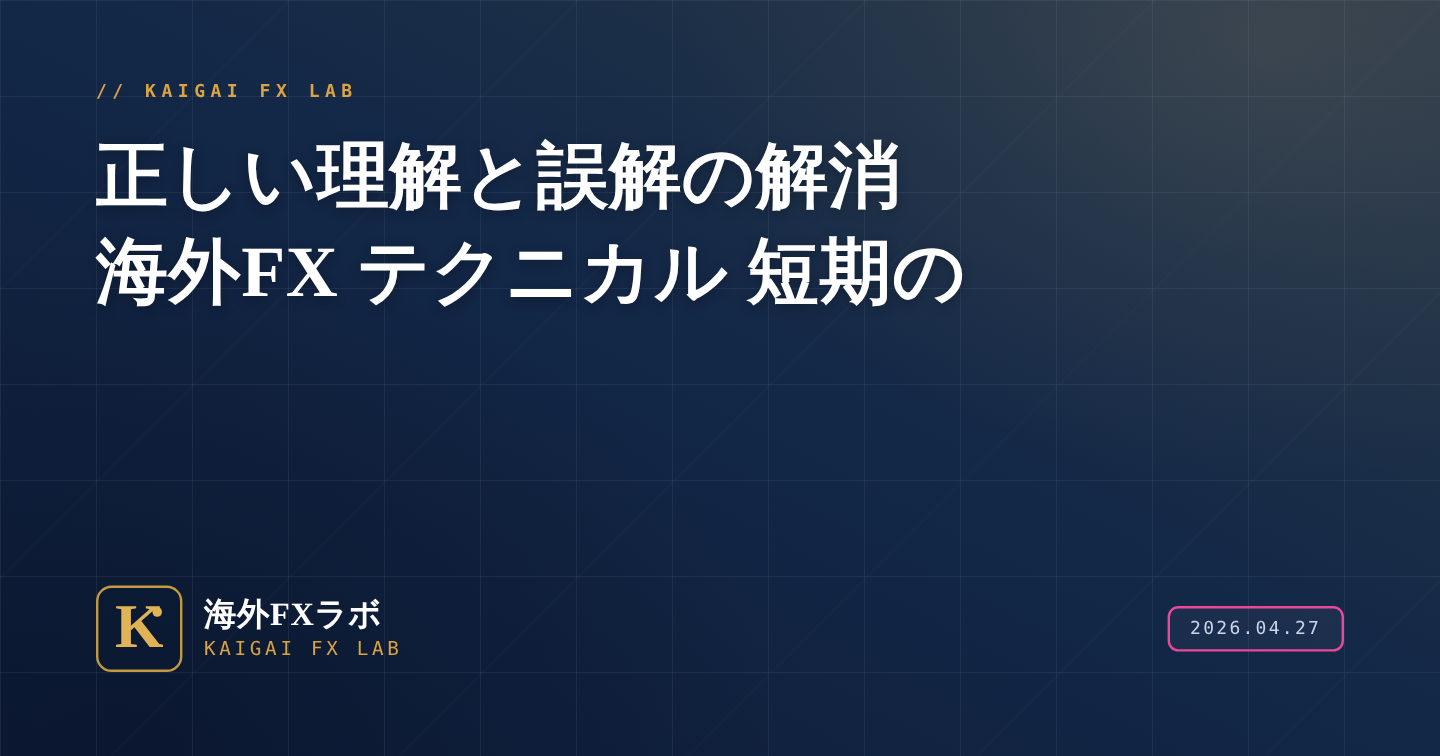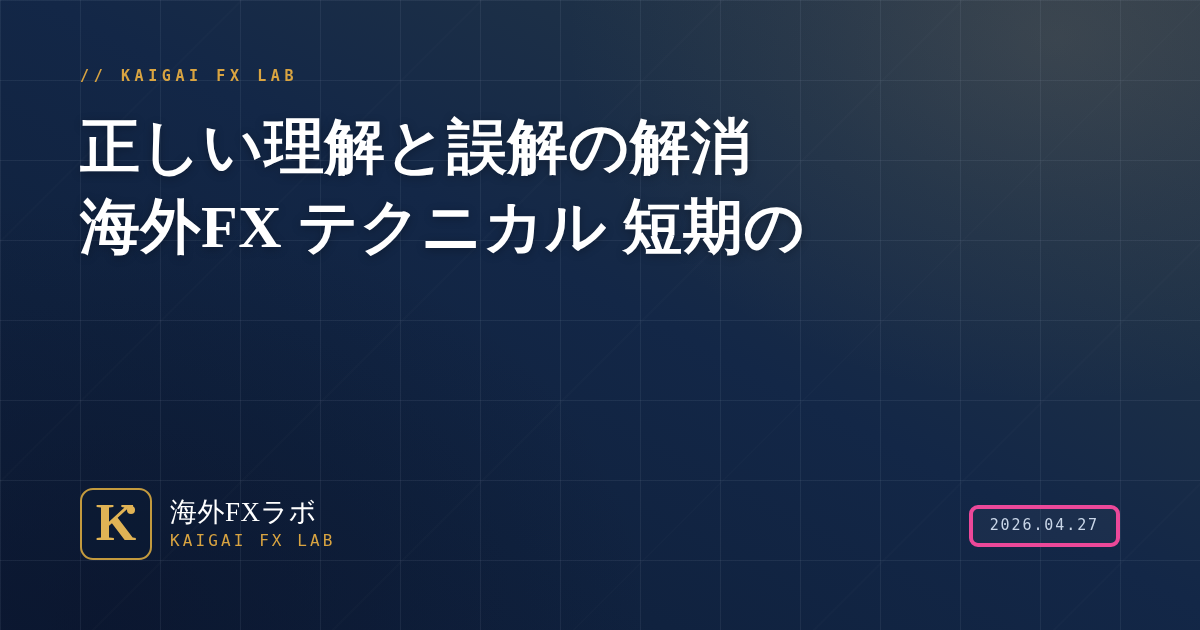--- a/index.html
+++ b/index.html
@@ -153,21 +153,21 @@
 
   .brand-text {
     display: flex;
     flex-direction: column;
     justify-content: center;
     gap: 4px;
   }
   .brand-name {
     color: #ffffff;
     font-family: "Liberation Serif", "DejaVu Serif", serif;
-    font-weight: 400;
+    font-weight: 700;
     font-size: 27px;
     line-height: 1.1;
     letter-spacing: 0.5px;
     white-space: nowrap;
   }
   .brand-sub {
     color: #d9a441;
     font-family: "DejaVu Sans Mono", "Liberation Mono", monospace;
     font-size: 16px;
     font-weight: 400;
@@ -176,21 +176,21 @@
   }
 
   
 
   .date-badge {
     position: absolute;
     right: 80px;
     top: 505px;
     box-sizing: border-box;
     padding: 9px 17px 10px;
-    border: 4px solid #ec4899;
+    border: 2px solid #ec4899;
     border-radius: 9px;
     background: rgba(255,255,255,0.035);
     color: #c9d6e8;
     font-family: "DejaVu Sans Mono", "Liberation Mono", monospace;
     font-size: 15px;
     letter-spacing: 1.9px;
     line-height: 1;
     white-space: nowrap;
   }
 </style>

